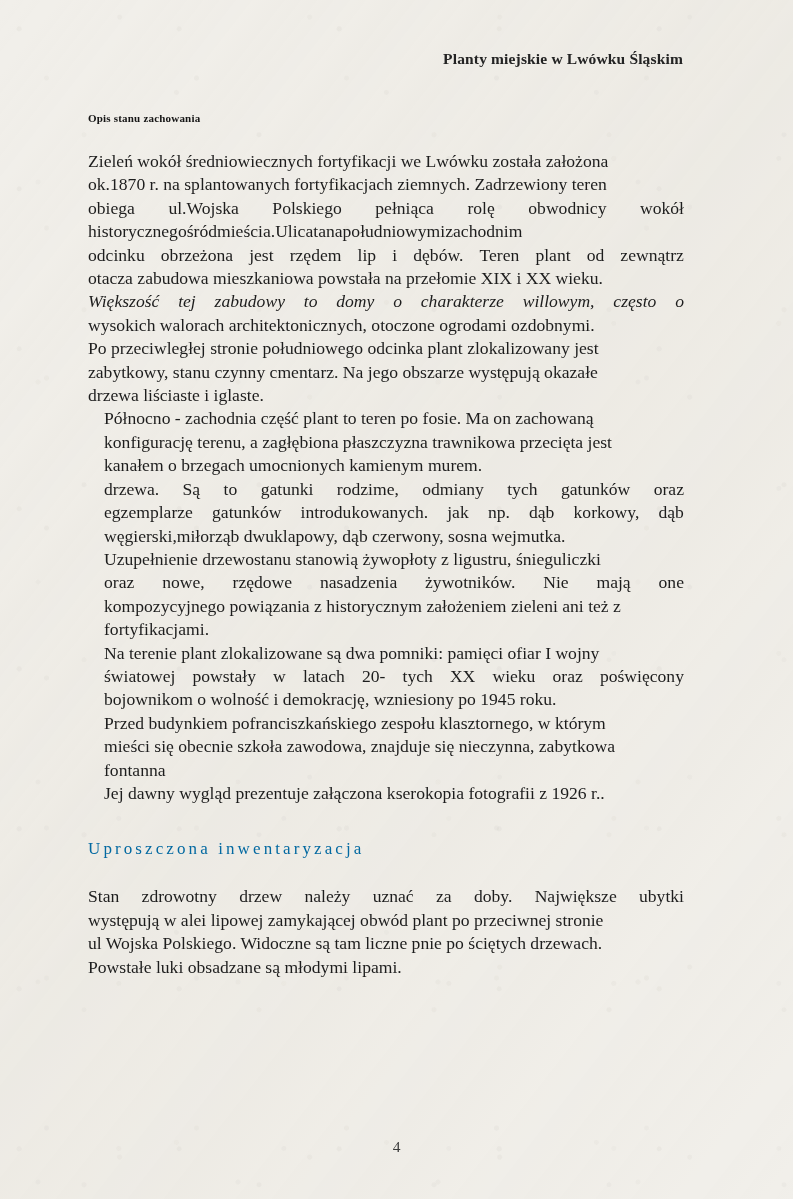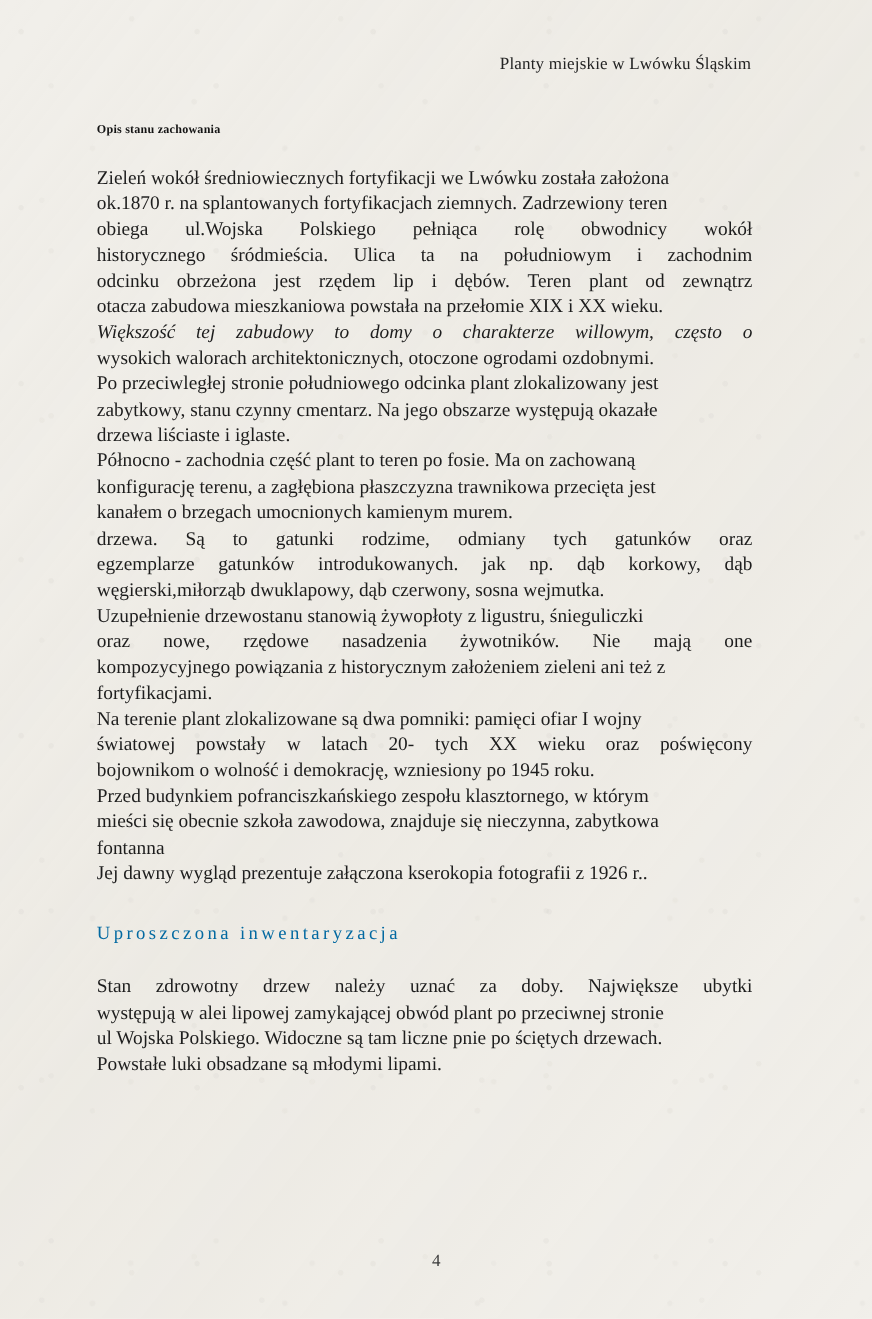--- a/index.html
+++ b/index.html
@@ -43,20 +43,21 @@
   .running-head {
     position: absolute;
     top: 50px;
     left: 110px;
     right: 110px;
     text-align: right;
     font-size: 15.5px;
     letter-spacing: .15px;
     color: #232323;
     white-space: nowrap;
+    font-weight: bold;
   }
 
   .content {
     position: absolute;
     top: 112px;
     left: 88px;
     width: 596px;
   }
 
   .section-heading {
@@ -71,20 +72,21 @@
     font-size: 17.6px;
     line-height: 23.4px;
     text-align: justify;
     text-justify: inter-word;
     margin: 0;
     color: #1d1d1d;
     hyphens: none;
   }
   .body-block + .body-block {
     margin-top: 0;
+    margin-left: 16px;
   }
 
   
   .body-block .ln {
     display: block;
   }
 
   .subheading-spaced {
     font-size: 17px;
     letter-spacing: 3.1px;
@@ -113,21 +115,21 @@
   <div class="running-head">Planty miejskie w Lwówku Śląskim</div>
 
   <div class="content">
 
     <h2 class="section-heading">Opis stanu zachowania</h2>
 
     <p class="body-block">
       <span class="ln">Zieleń wokół średniowiecznych fortyfikacji we Lwówku została założona</span>
       <span class="ln">ok.1870 r. na splantowanych fortyfikacjach ziemnych. Zadrzewiony teren</span>
       <span class="ln just" style="display: flex; justify-content: space-between; white-space: pre;"><span>obiega</span><span>ul.Wojska</span><span>Polskiego</span><span>pełniąca</span><span>rolę</span><span>obwodnicy</span><span>wokół</span></span>
-      <span class="ln just" style="display: flex; justify-content: space-between; white-space: pre;"><span>historycznego</span><span>śródmieścia.</span><span>Ulica</span><span>ta</span><span>na</span><span>południowym</span><span>i</span><span>zachodnim</span></span>
+      <span class="ln just" style="display: flex; white-space: pre;"><span>historycznego</span><span>śródmieścia.</span><span>Ulica</span><span>ta</span><span>na</span><span>południowym</span><span>i</span><span>zachodnim</span></span>
       <span class="ln just" style="display: flex; justify-content: space-between; white-space: pre;"><span>odcinku</span><span>obrzeżona</span><span>jest</span><span>rzędem</span><span>lip</span><span>i</span><span>dębów.</span><span>Teren</span><span>plant</span><span>od</span><span>zewnątrz</span></span>
       <span class="ln">otacza zabudowa mieszkaniowa powstała na przełomie XIX i XX wieku.</span>
       <span class="ln just" style="display: flex; justify-content: space-between; white-space: pre; font-style: italic;"><span>Większość</span><span>tej</span><span>zabudowy</span><span>to</span><span>domy</span><span>o</span><span>charakterze</span><span>willowym,</span><span>często</span><span>o</span></span>
       <span class="ln">wysokich walorach architektonicznych, otoczone ogrodami ozdobnymi.</span>
       <span class="ln">Po przeciwległej stronie południowego odcinka plant zlokalizowany jest</span>
       <span class="ln">zabytkowy, stanu czynny cmentarz. Na  jego obszarze występują okazałe</span>
       <span class="ln">drzewa liściaste i iglaste.</span>
     </p>
 
     <p class="body-block">

